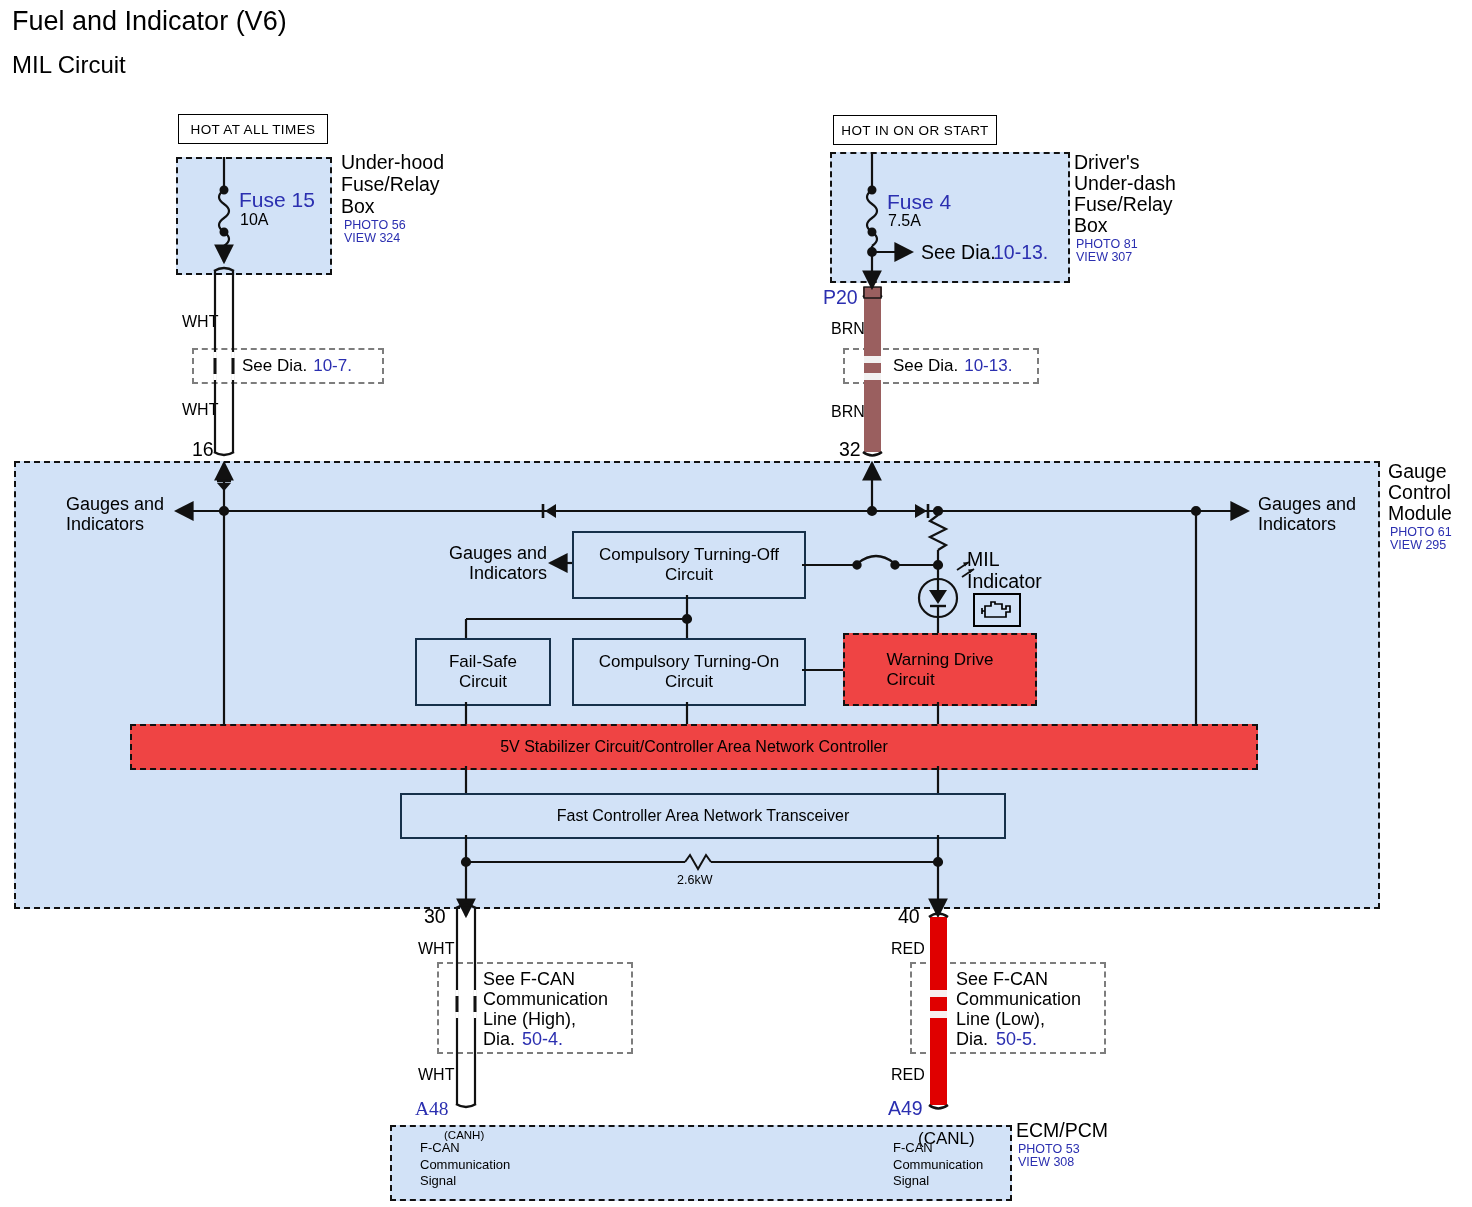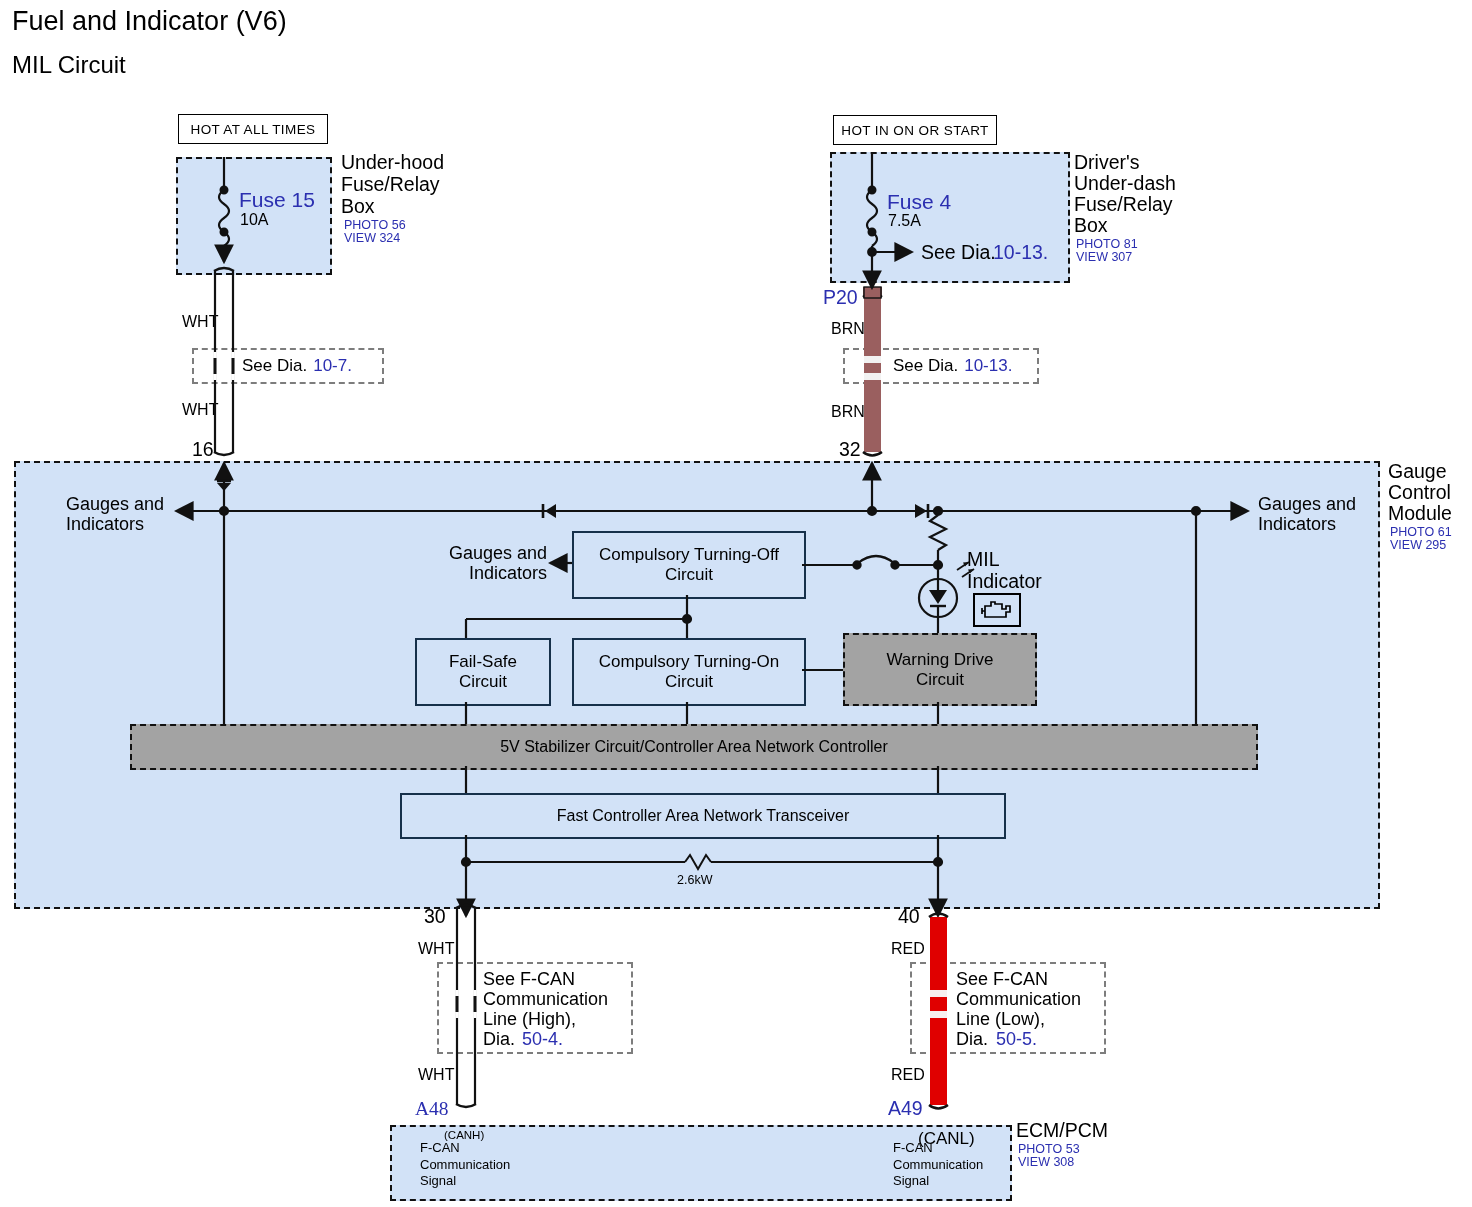--- a/index.html
+++ b/index.html
@@ -25,23 +25,23 @@
   .lbl17{font-size:18px;}
   .lbl19{font-size:19.5px;}
   .lbl21{font-size:21px;}
   .small{font-size:12.5px;}
   .blockbox{
     border:2px solid #16304a;background:#d2e2f7;
     display:flex;align-items:center;justify-content:center;
     text-align:center;font-size:17px;line-height:1.15;
   }
   .dashbox{
-    border:2.5px dashed #111;background:#a3a3a3;
+    border:2.5px dashed #111;background:#ef4444;
     display:flex;align-items:center;justify-content:center;
-    text-align:center;font-size:17px;line-height:1.15;
+    text-align:left;font-size:17px;line-height:1.15;
   }
   .seedia{
     border:2px dashed #7d7d7d;background:transparent;
     font-size:17px;display:flex;align-items:center;
     padding-left:10px;box-sizing:border-box;
   }
   .milicon{
     width:44px;height:30px;border:2px solid #000;background:transparent;
     display:flex;align-items:center;justify-content:center;
   }

